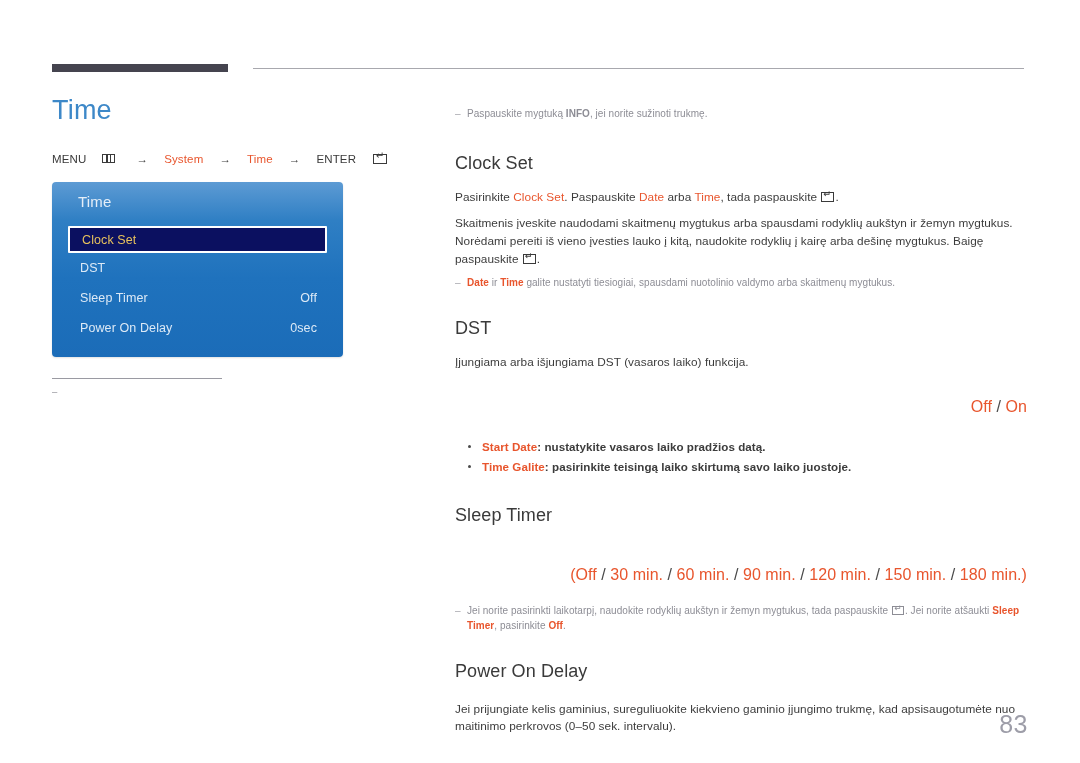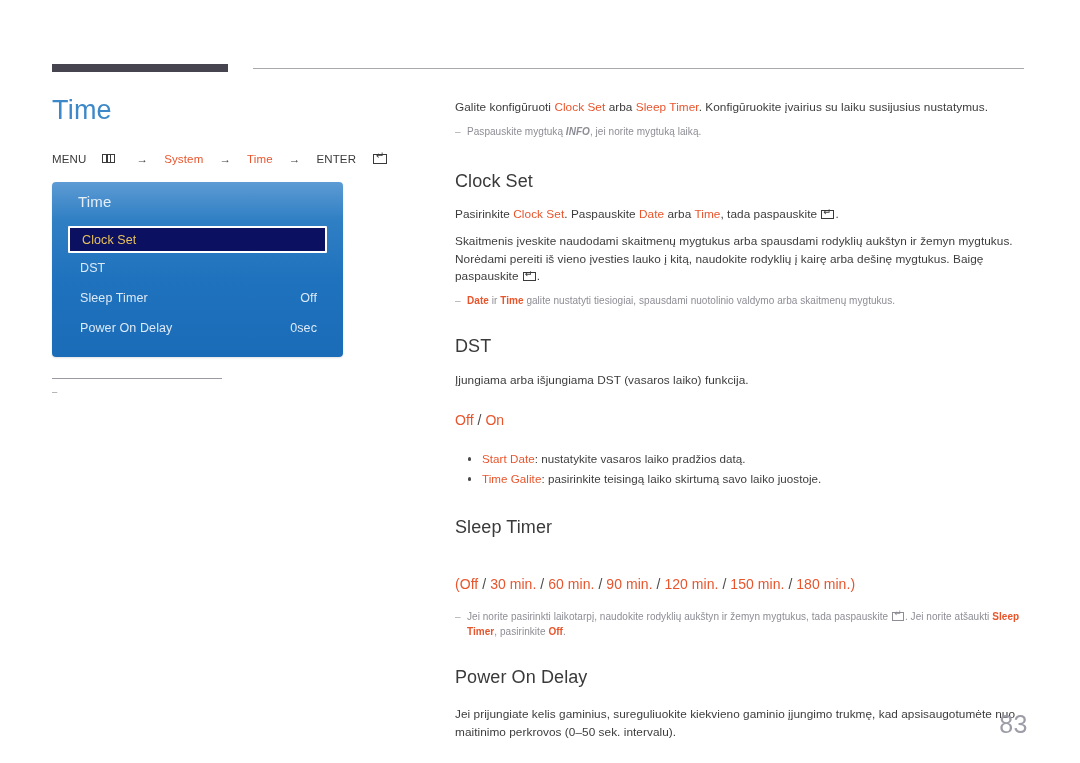--- a/index.html
+++ b/index.html
@@ -177,21 +177,21 @@
     width: 572px;
   }
   .para {
     font-size: 11.8px;
     color: #3c3c3c;
     line-height: 1.5;
     margin: 0 0 0 0;
     letter-spacing: 0.05px;
   }
   .accent { color: #e8552d; }
-  .bold-k { font-weight: 700; color: #3c3c3c; font-style: italic; }
+  .bold-k { font-weight: 700; color: #3c3c3c; }
 
   .note {
     font-size: 10px;
     color: #8d8d95;
     line-height: 1.5;
     letter-spacing: 0.05px;
     display: flex;
     margin-top: 7px;
   }
   .note .dash {
@@ -215,38 +215,39 @@
   .sp-28 { height: 28px; }
   .sp-18 { height: 18px; }
   .sp-14 { height: 14px; }
   .sp-9  { height: 9px; }
   .sp-7  { height: 7px; }
 
   ul.bullets {
     list-style: none;
     margin: 18px 0 0 0;
     padding: 0;
+    font-weight: bold;
   }
   ul.bullets li {
     position: relative;
     padding-left: 27px;
     font-size: 11.6px;
     color: #3c3c3c;
     line-height: 1.72;
     letter-spacing: 0.05px;
   }
   ul.bullets li::before {
     content: "";
     position: absolute;
     left: 13px; top: 8px;
     width: 3.4px; height: 3.4px;
     border-radius: 50%;
     background: #4a4a4a;
   }
-  .opts { font-size: 14px; color: #e8552d; letter-spacing: 0.05px; line-height: 1.5; }
+  .opts { font-size: 16px; color: #e8552d; letter-spacing: 0.05px; line-height: 1.5; text-align: right; }
   .opts .sep { color: #4a4a4a; }
   .opts .paren { color: #e8552d; }
 
   .ico-enter-sm {
     display: inline-block;
     width: 13px; height: 9.5px;
     border: 1.2px solid #3a3a3a;
     position: relative;
     vertical-align: -1px;
     margin: 0 1px;
@@ -334,25 +335,24 @@
     </div>
   </div>
 
   <div class="left-note-rule"></div>
   <div class="left-note">
     <span class="dash">–</span>
   </div>
 
   <div class="right-col">
 
-    <p class="para"><span>Galite konfigūruoti </span><span class="accent">Clock Set</span><span> arba </span><span class="accent">Sleep Timer</span><span>. Konfigūruokite įvairius su laiku susijusius nustatymus.</span></p>
 
     <div class="note">
       <span class="dash">–</span>
-      <span class="ntext"><span>Paspauskite mygtuką </span><span class="bold-k">INFO</span><span>, jei norite mygtuką laiką.</span></span>
+      <span class="ntext"><span>Paspauskite mygtuką </span><span class="bold-k">INFO</span><span>, jei norite sužinoti trukmę.</span></span>
     </div>
 
     <div class="sp-32"></div>
 
     <h2 class="sec">Clock Set</h2>
     <div class="sp-14"></div>
     <p class="para"><span>Pasirinkite </span><span class="accent">Clock Set</span><span>. Paspauskite </span><span class="accent">Date</span><span> arba </span><span class="accent">Time</span><span>, tada paspauskite </span><span class="ico-enter-sm"></span><span>.</span></p>
 
     <div class="sp-9"></div>
     <p class="para"><span>Skaitmenis įveskite naudodami skaitmenų mygtukus arba spausdami rodyklių aukštyn ir žemyn mygtukus. Norėdami pereiti iš vieno įvesties lauko į kitą, naudokite rodyklių į kairę arba dešinę mygtukus. Baigę paspauskite</span> <span class="ico-enter-sm"></span><span>.</span></p>

